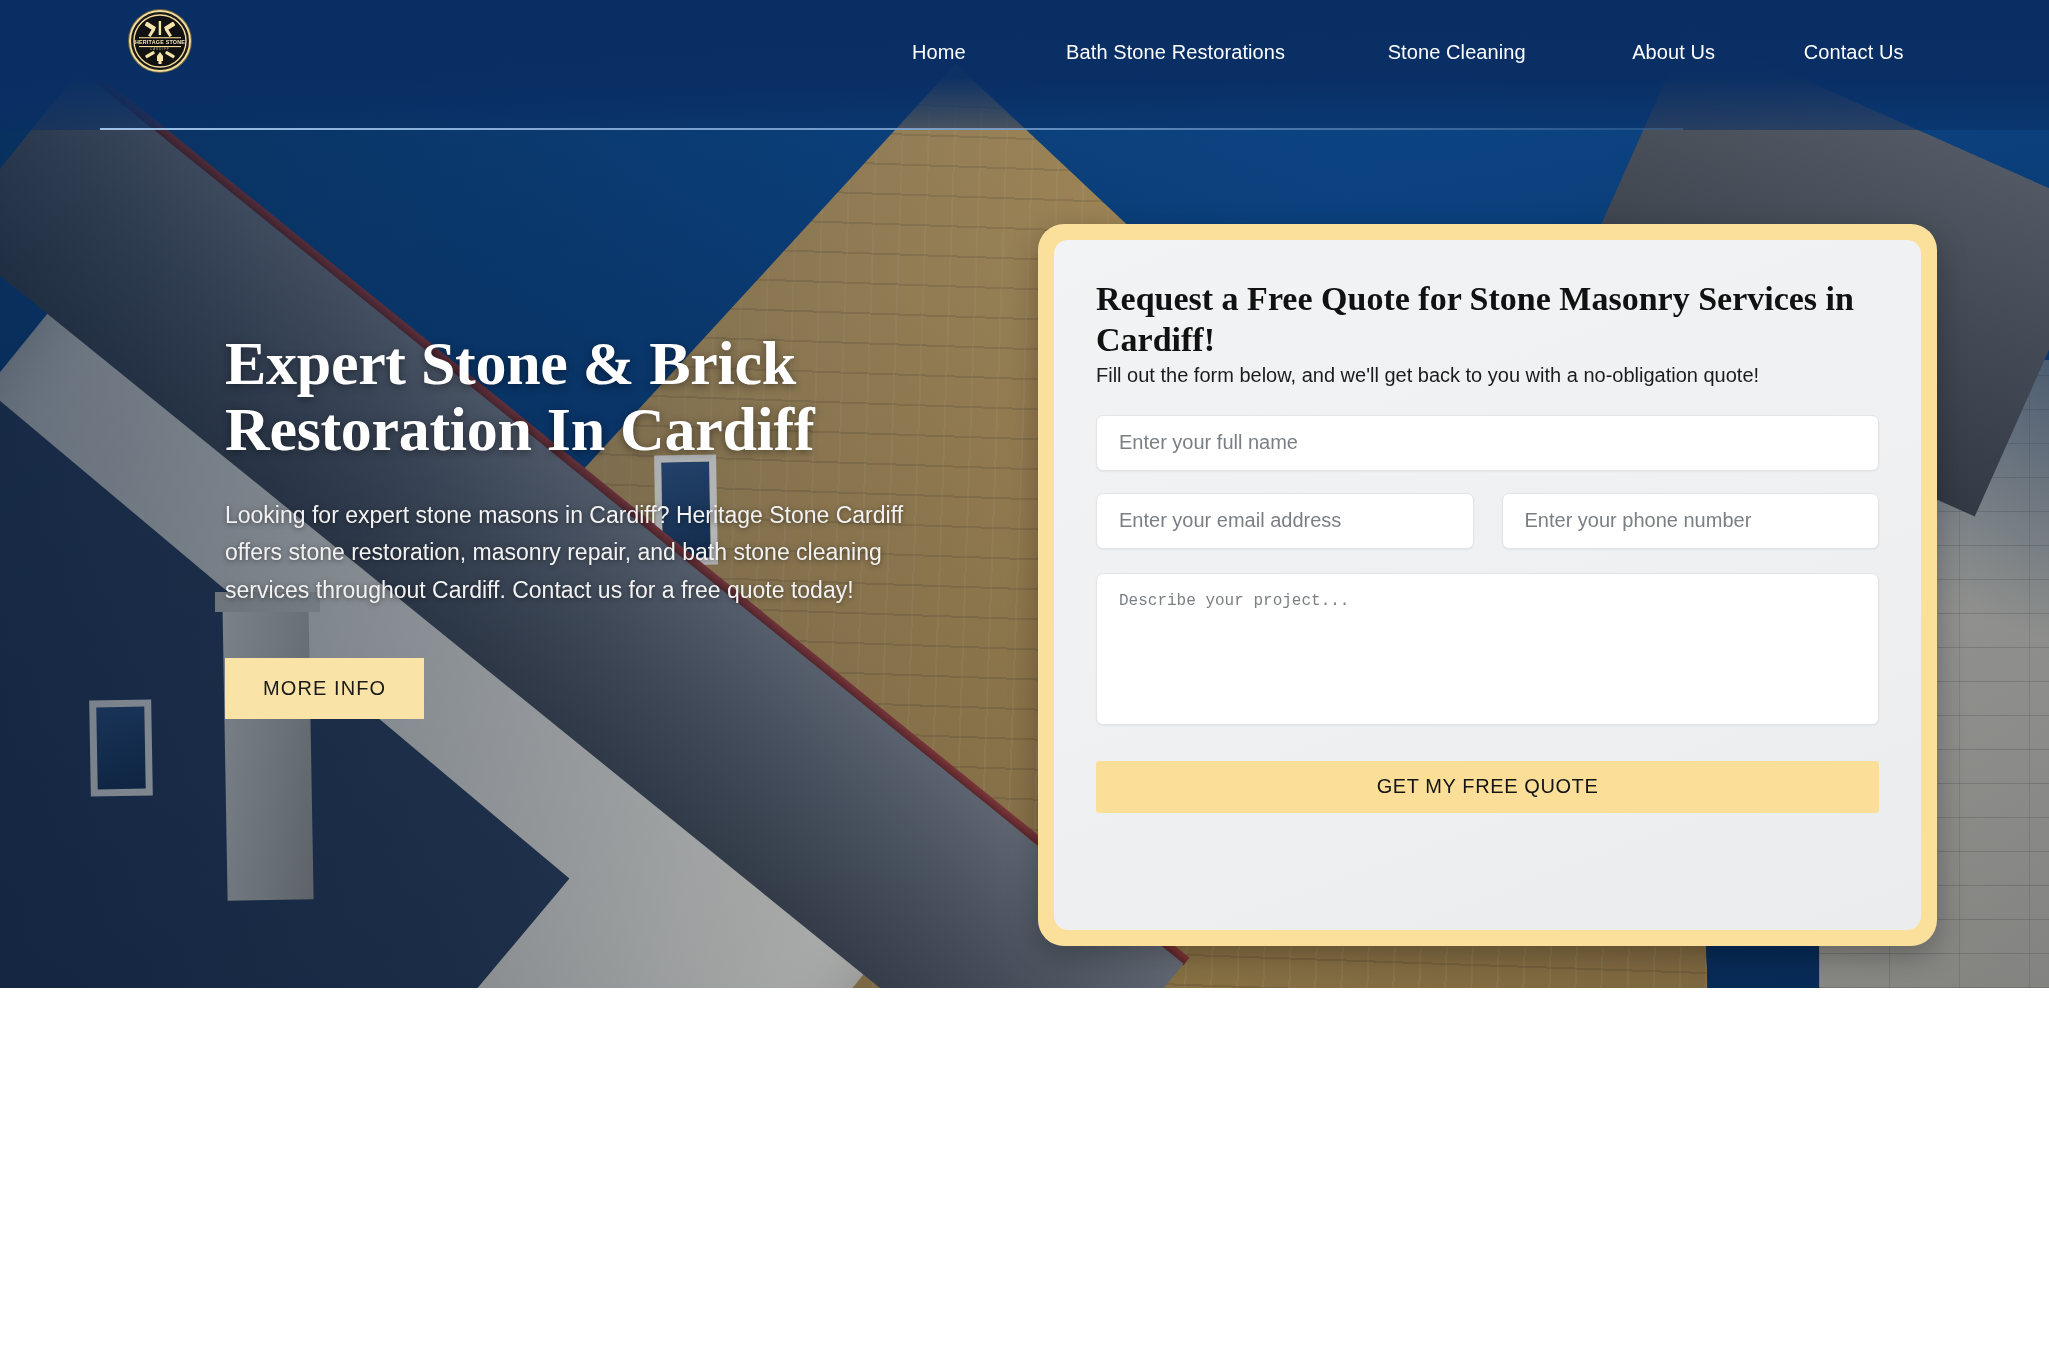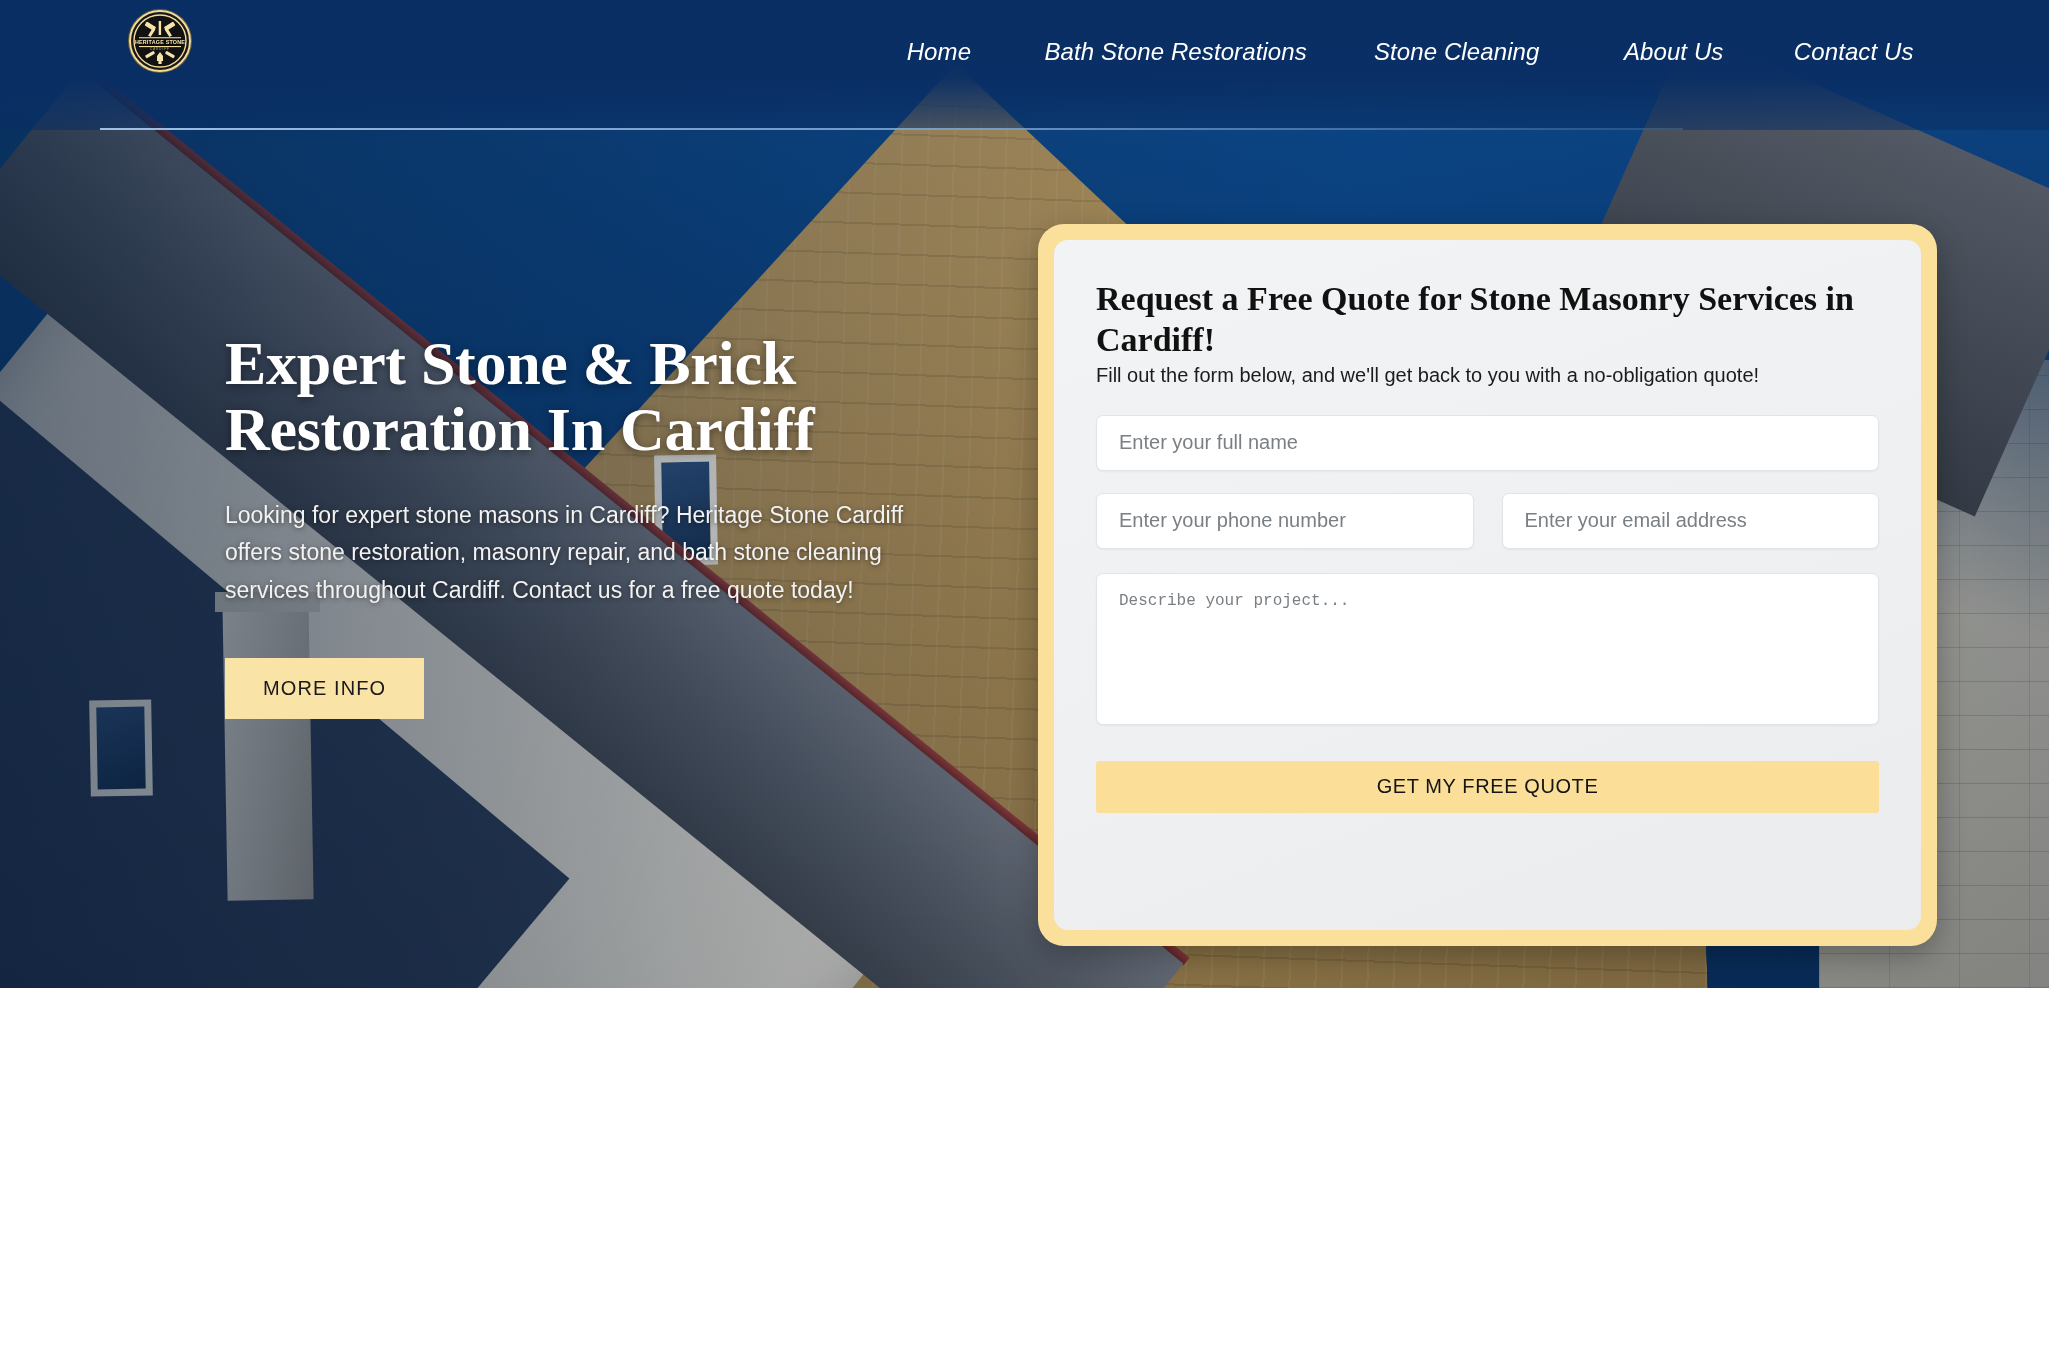--- a/index.html
+++ b/index.html
@@ -126,22 +126,22 @@
     background: radial-gradient(circle at 50% 50%, #101010 0 64%, #1a1a1a 64% 100%);
     border: 2px solid #f3dc9a;
     box-shadow: 0 0 0 1px #6f6030;
   }
   .logo svg { display:block; }
   .nav {
     position:absolute; left:860px; top:32px; width:1080px; height:40px;
     display:flex; align-items:center; gap:0;
   }
   .nav a {
-    color:#ffffff; text-decoration:none; font-size:24px; letter-spacing:.1px;
-    white-space:nowrap; padding:0 0; font-weight:400;font-style:italic;
+    color:#ffffff; text-decoration:none; font-size:20px; letter-spacing:.1px;
+    white-space:nowrap; padding:0 0; font-weight:400;
   }
   .nav .slot { display:flex; justify-content:center; }
   .nav .slot.s1{ width:160px; }
   .nav .slot.s2{ width:320px; }
   .nav .slot.s3{ width:250px; }
   .nav .slot.s4{ width:190px; }
   .nav .slot.s5{ width:175px; }
   .header-rule {
     position:absolute; left:100px; top:128px; width:1583px; height:2px;
     background: linear-gradient(90deg, rgba(166,200,236,.95) 0%, rgba(140,180,225,.75) 55%, rgba(110,155,205,.25) 100%);
@@ -288,22 +288,22 @@
   </div>
 
   <div class="form-frame">
     <div class="form-card">
       <h2 class="form-title">Request a Free Quote for Stone Masonry Services in Cardiff!</h2>
       <p class="form-desc">Fill out the form below, and we'll get back to you with a no-obligation quote!</p>
 
       <input class="field field-name" type="text" placeholder="Enter your full name" style="">
 
       <div class="field-row">
+        <input class="field" type="email" placeholder="Enter your email address" style="">
         <input class="field" type="tel" placeholder="Enter your phone number" style="">
-        <input class="field" type="email" placeholder="Enter your email address" style="">
       </div>
 
       <textarea class="textarea" placeholder="Describe your project..." style=""></textarea>
 
       <button class="btn-submit">GET MY FREE QUOTE</button>
     </div>
   </div>
 </div>
 
 <div class="white-section">

